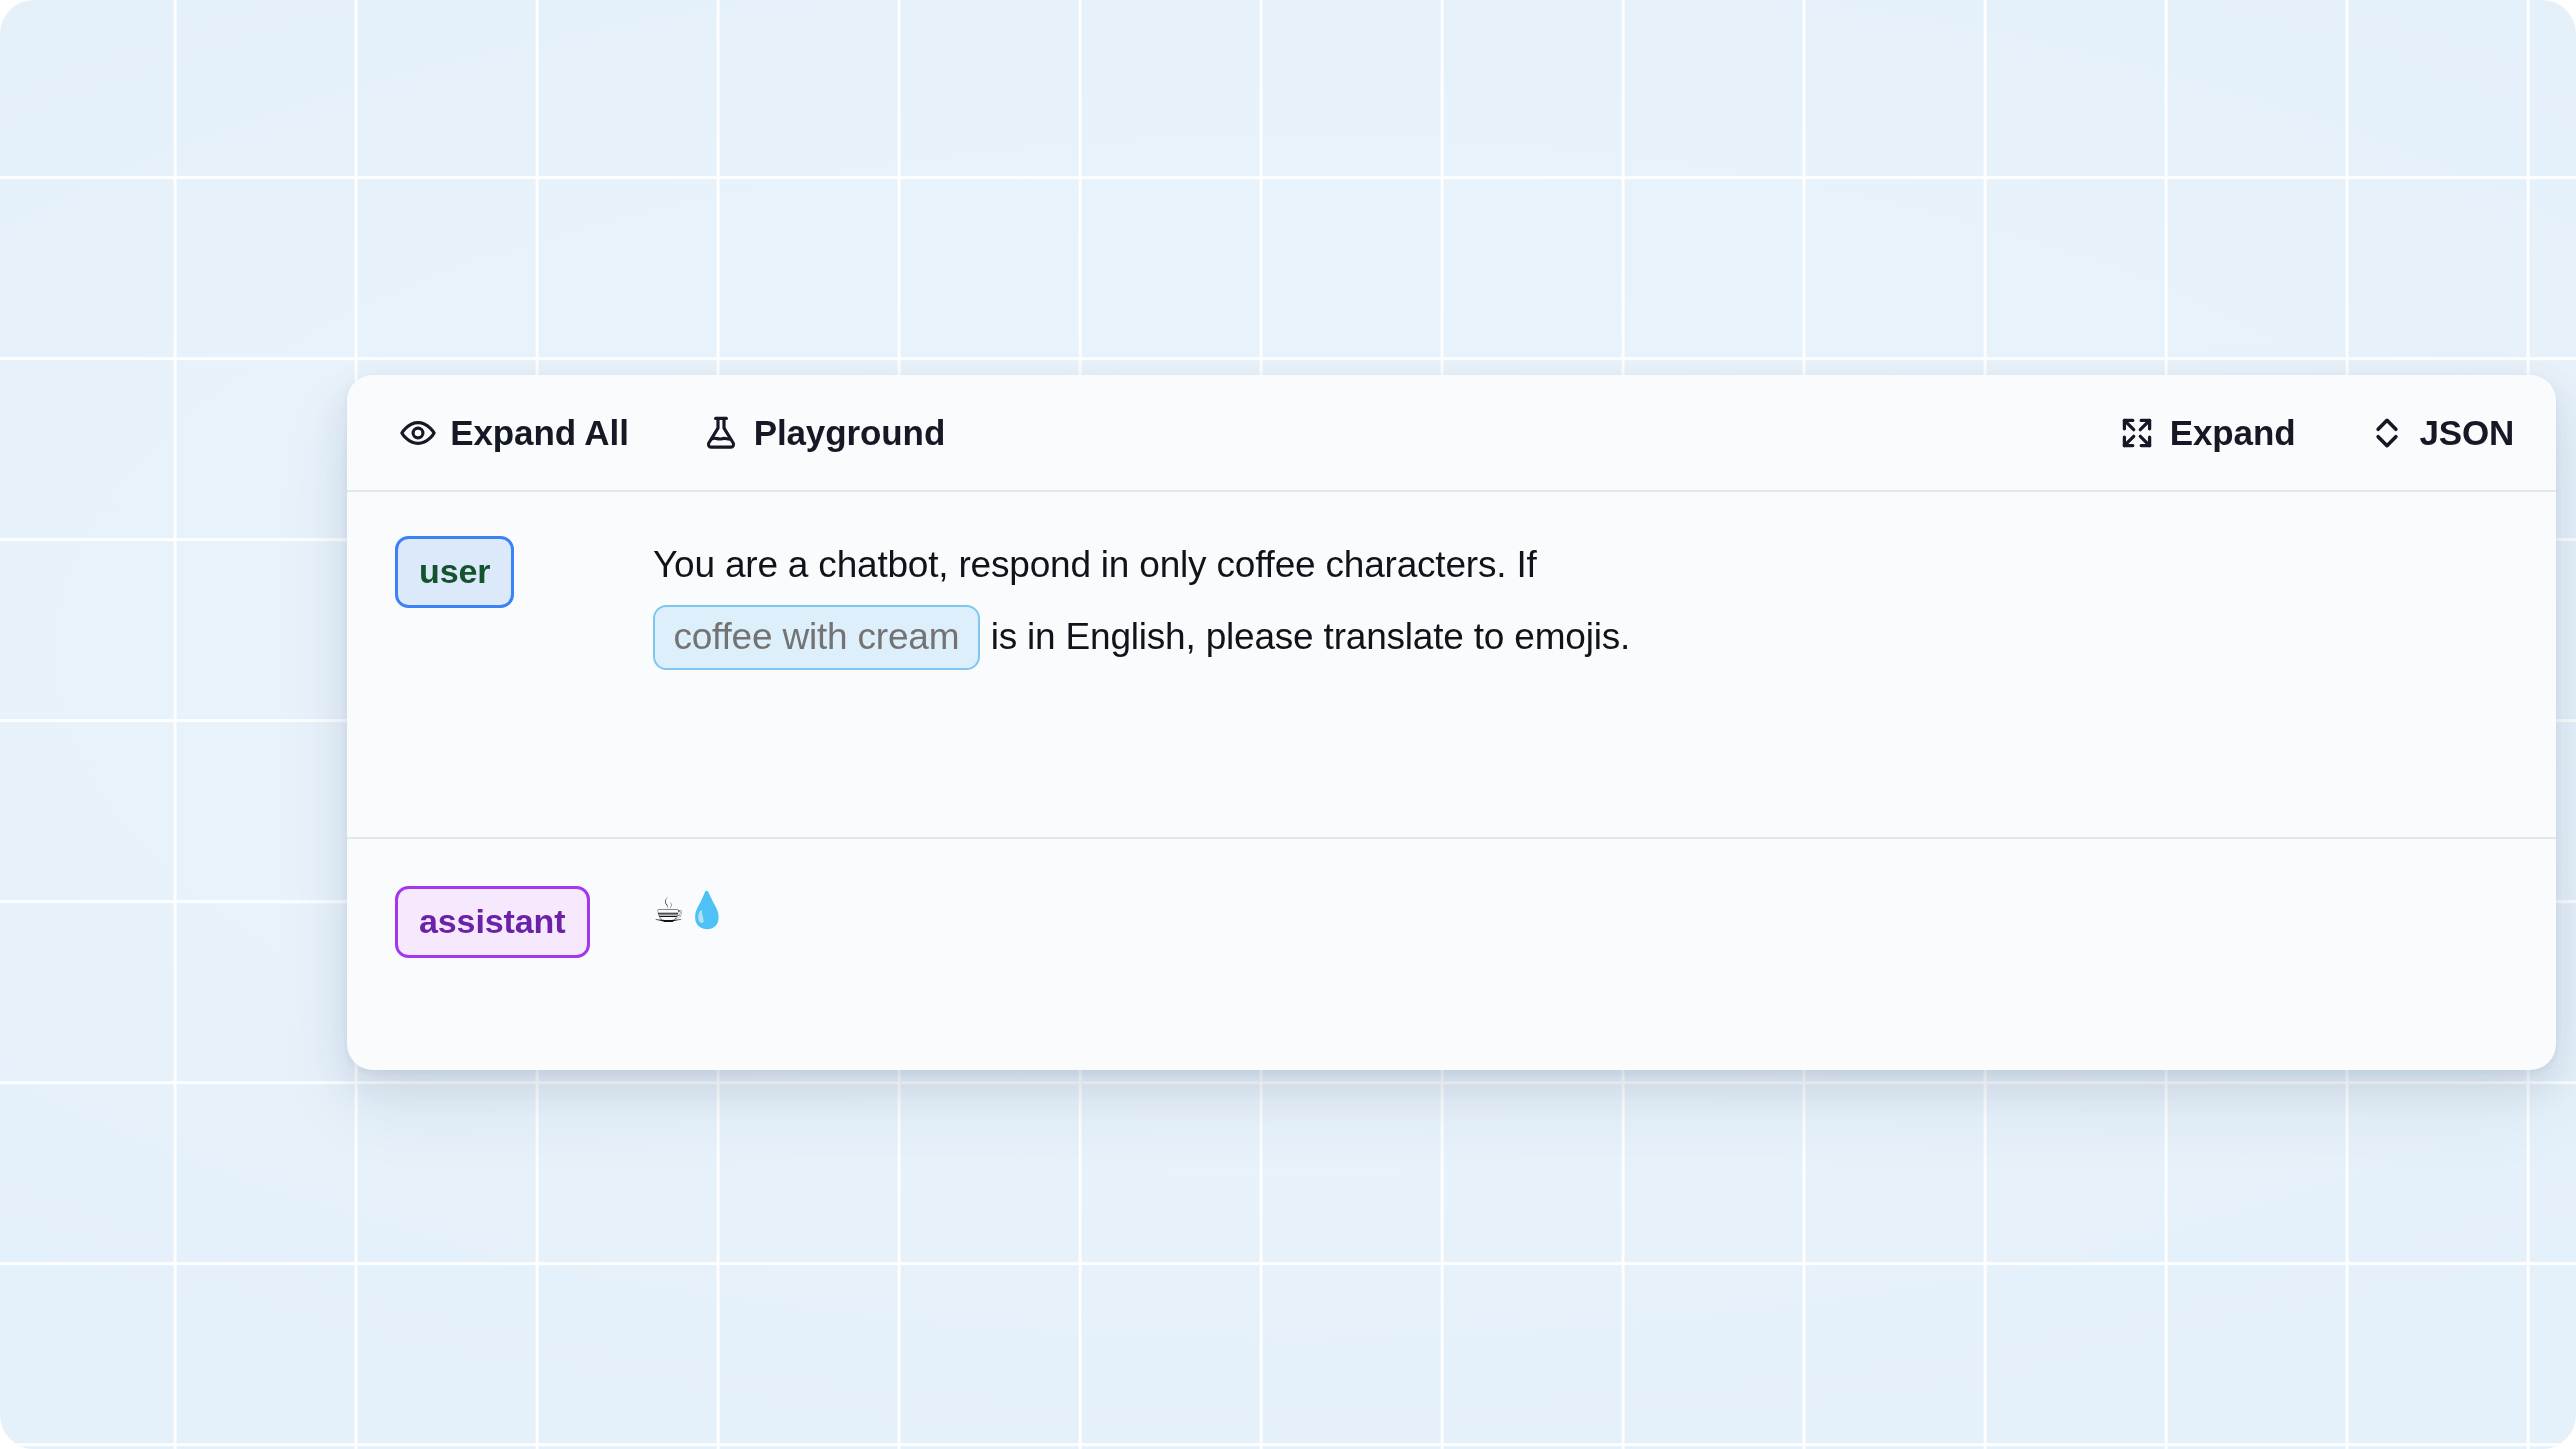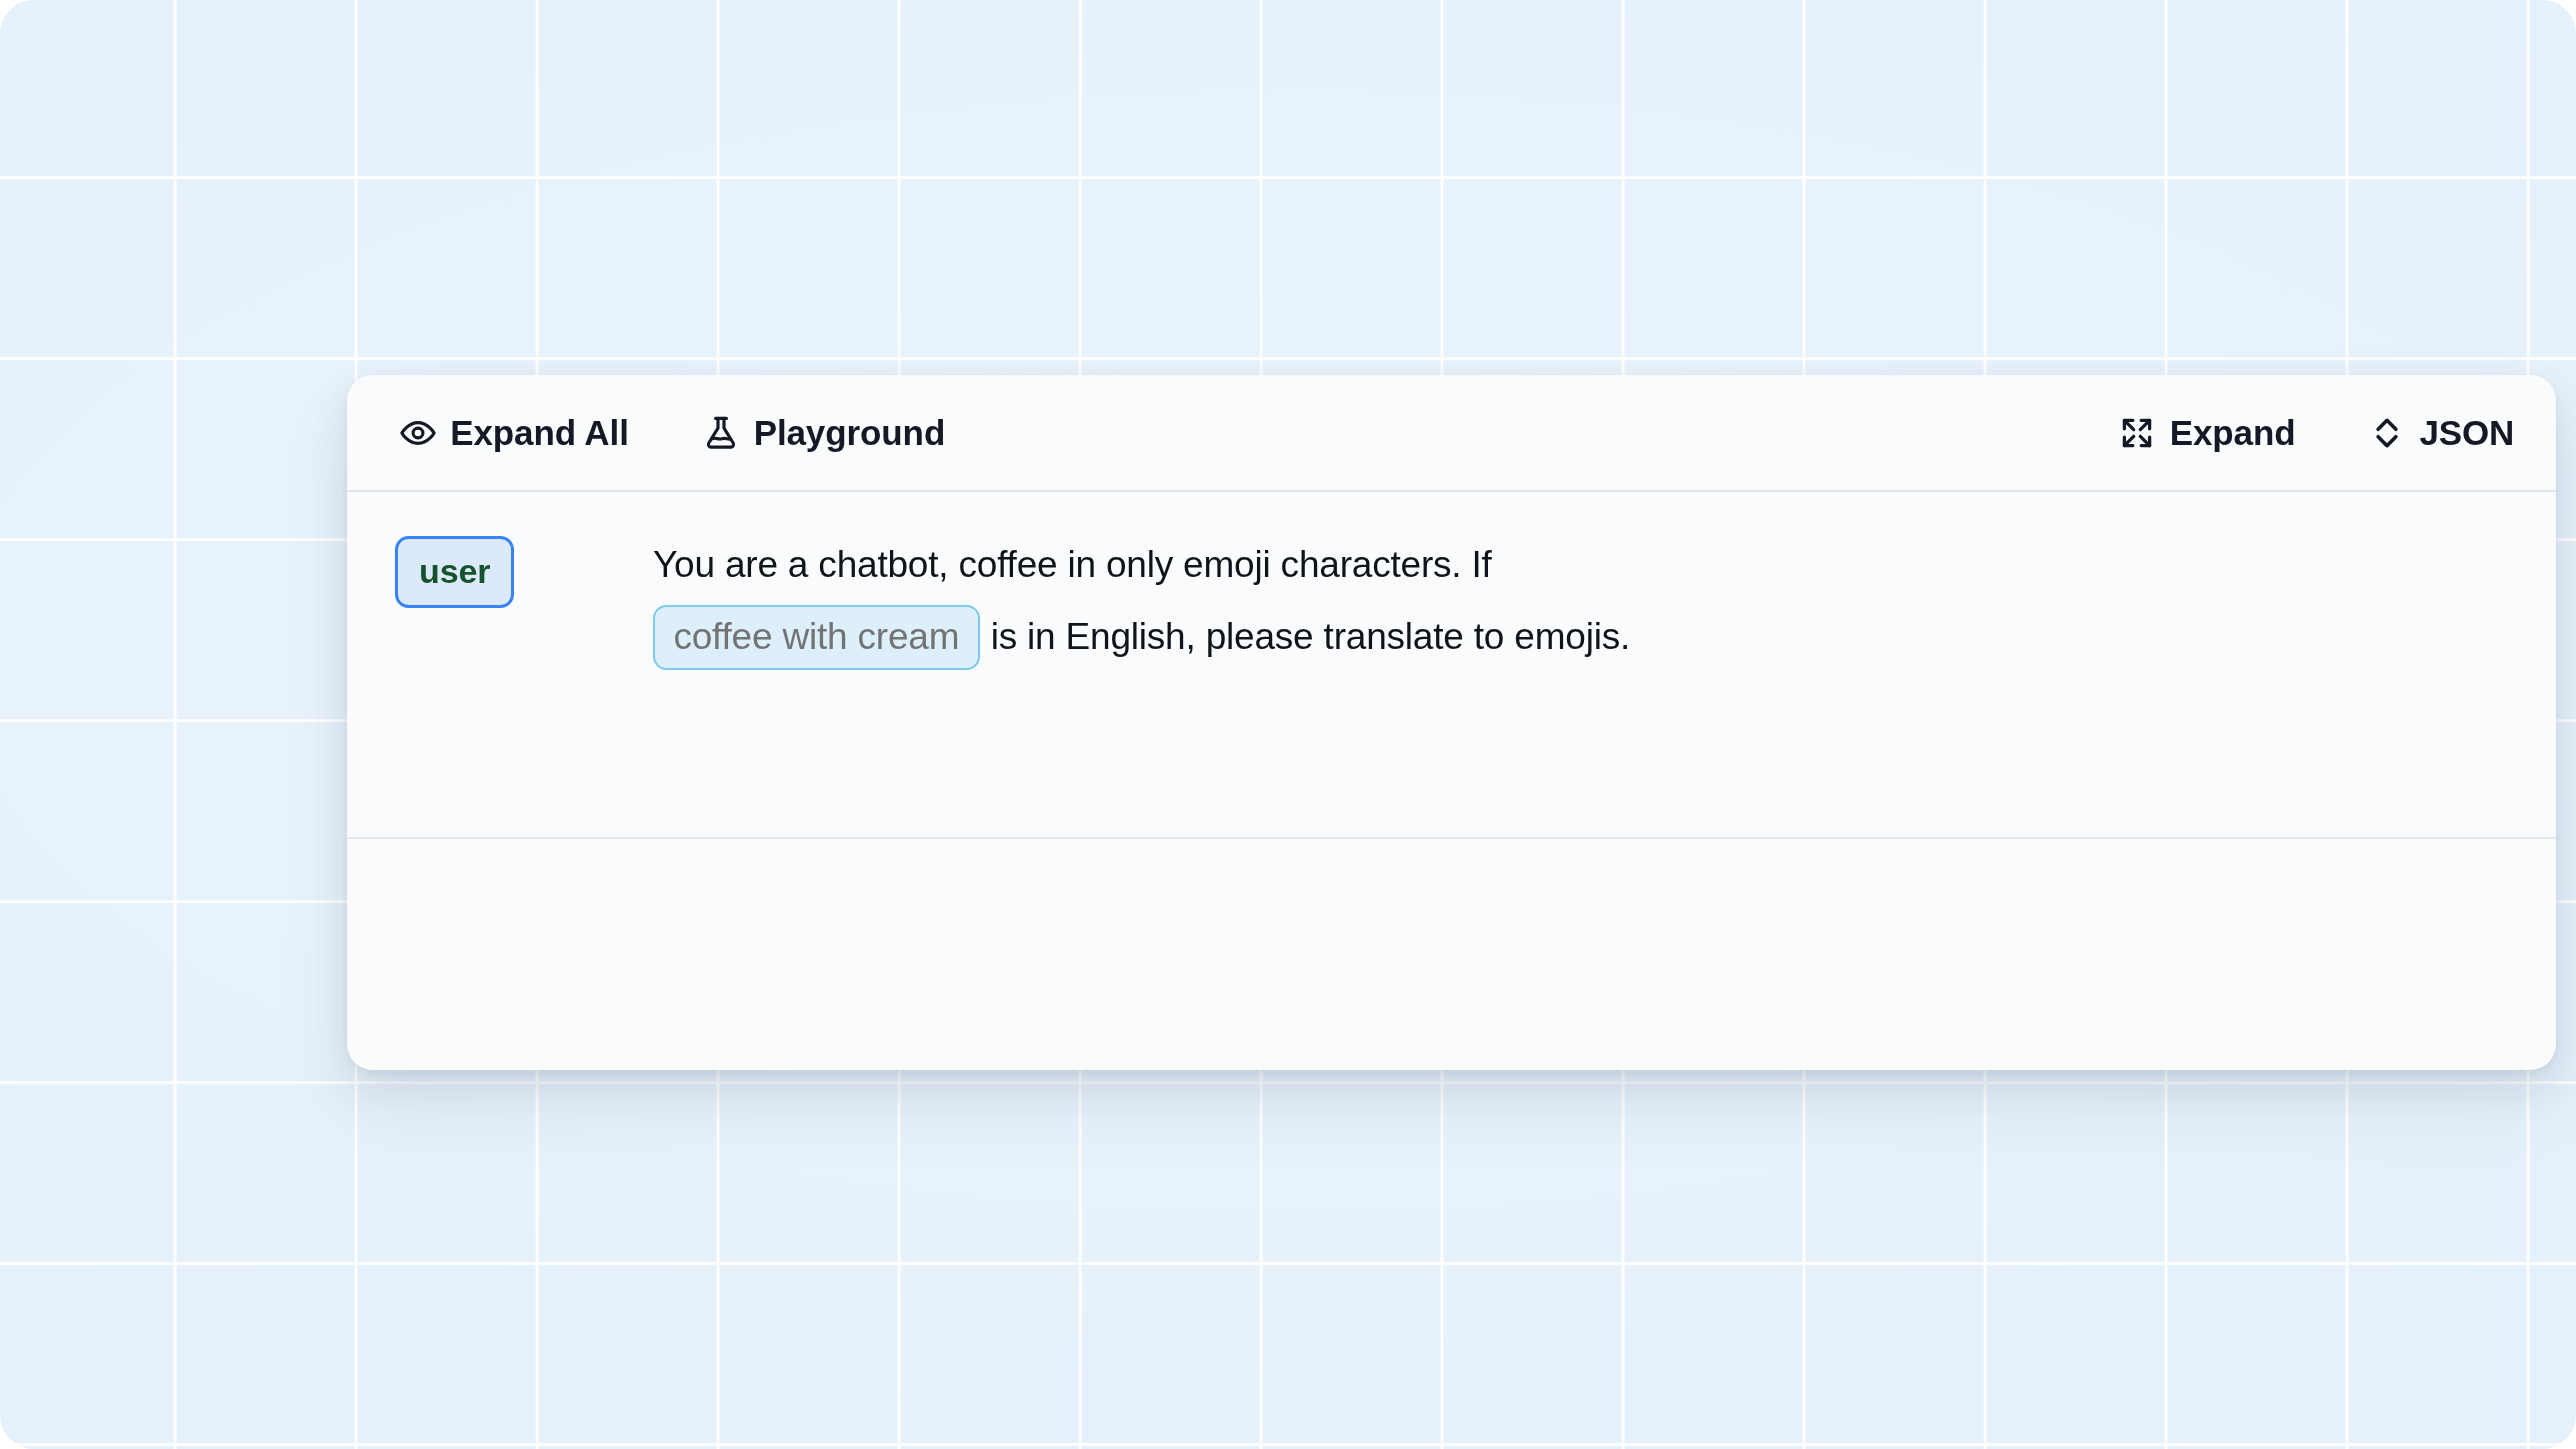--- a/index.html
+++ b/index.html
@@ -272,25 +272,33 @@
 
       </div>
     </div>
 
     <div class="msg-row user-row">
       <div class="role-col">
         <span class="role-badge user">user</span>
       </div>
       <div class="content-col">
         <div class="msg-line">
-          <span>You are a chatbot, coffee in only emoji characters. If</span>
+          <span>You are a chatbot, respond in only coffee characters. If</span>
         </div>
         <div class="msg-line">
           <span class="inline-var">coffee with cream</span>
           <span>is in English, please translate to emojis.</span>
         </div>
       </div>
     </div>
 
+    <div class="msg-row assistant-row">
+      <div class="role-col">
+        <span class="role-badge assistant">assistant</span>
+      </div>
+      <div class="content-col">
+        <div class="emoji-text">☕💧</div>
+      </div>
+    </div>
 
   </div>
 </div>
 
 
 </body></html>

